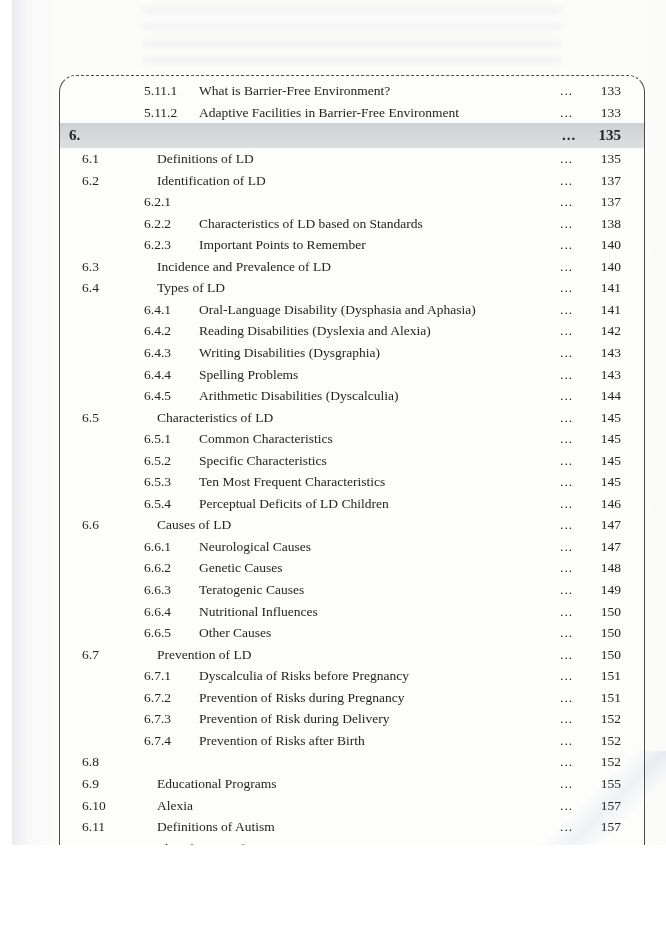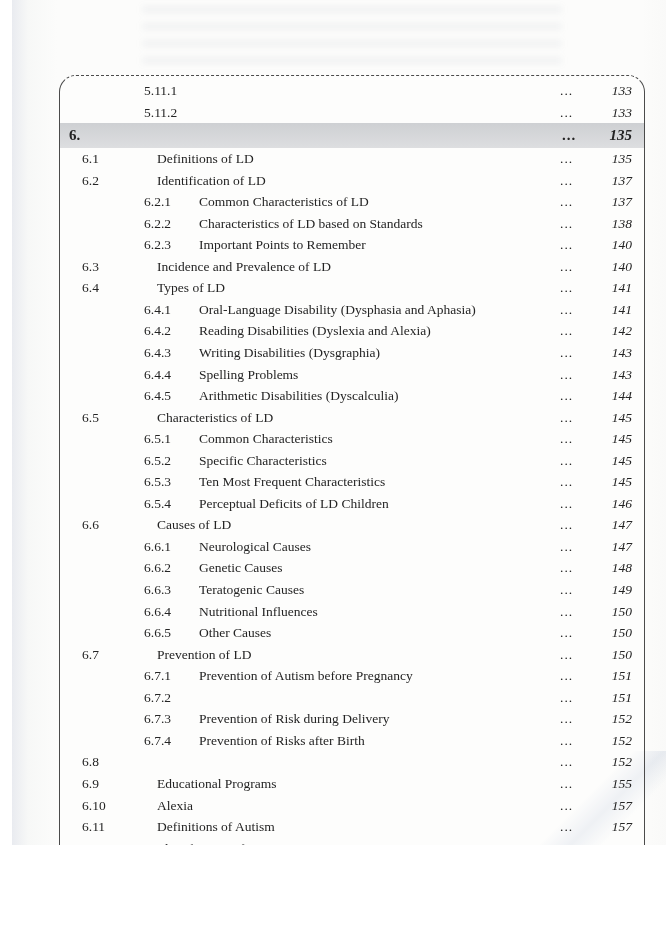--- a/index.html
+++ b/index.html
@@ -24,43 +24,45 @@
   }
   .row { position:relative; height:21.55px; }
   .row span { position:absolute; top:0; line-height:21.55px; font-size:13.5px; white-space:nowrap; }
   .lvl1 .num   { left:9px;  font-weight:bold; }
   .lvl1 .title { left:41px; font-weight:bold; }
   .lvl2 .num   { left:22px; }
   .lvl2 .title { left:97px; }
   .lvl3 .num   { left:84px; }
   .lvl3 .title { left:139px; }
   .dots { left:500px; letter-spacing:1px; }
-  .pg   { right:12px; width:46px; text-align:right;font-style:italic; }
+  .pg   { right:23px; width:46px; text-align:right; }
   .hdr  { height:25px; background:linear-gradient(#ced0d3,#dddee0); }
   .hdr span { line-height:25px; font-size:15px; font-weight:bold; }
   .hdr .dots { left:502px; }
   .folio { position:absolute; top:876px; left:0; right:0; text-align:center;
     font-size:12px; letter-spacing:0.5px; color:#2a2a2a;font-weight:bold; }
 </style>
 </head>
 <body>
 
 <div class="paper">
   <div class="bleed b1"></div>
   <div class="bleed b2"></div>
   <div class="curl"></div>
 
   <div class="toc-box" id="toc-box">
       <div class="row lvl3">
     <span class="num">5.11.1</span>
+    <span class="title">What is Barrier-Free Environment?</span>
     <span class="dots">...</span>
     <span class="pg">133</span>
   </div>
       <div class="row lvl3">
     <span class="num">5.11.2</span>
+    <span class="title">Adaptive Facilities in Barrier-Free Environment</span>
     <span class="dots">...</span>
     <span class="pg">133</span>
   </div>
       <div class="row lvl1 hdr">
     <span class="num">6.</span>
     <span class="dots">...</span>
     <span class="pg">135</span>
   </div>
       <div class="row lvl2">
     <span class="num">6.1</span>
@@ -69,21 +71,20 @@
     <span class="pg">135</span>
   </div>
       <div class="row lvl2">
     <span class="num">6.2</span>
     <span class="title">Identification of LD</span>
     <span class="dots">...</span>
     <span class="pg">137</span>
   </div>
       <div class="row lvl3">
     <span class="num">6.2.1</span>
-    <span class="title">Common Characteristics of LD</span>
     <span class="dots">...</span>
     <span class="pg">137</span>
   </div>
       <div class="row lvl3">
     <span class="num">6.2.2</span>
     <span class="title">Characteristics of LD based on Standards</span>
     <span class="dots">...</span>
     <span class="pg">138</span>
   </div>
       <div class="row lvl3">
@@ -201,26 +202,27 @@
     <span class="pg">150</span>
   </div>
       <div class="row lvl2">
     <span class="num">6.7</span>
     <span class="title">Prevention of LD</span>
     <span class="dots">...</span>
     <span class="pg">150</span>
   </div>
       <div class="row lvl3">
     <span class="num">6.7.1</span>
-    <span class="title">Prevention of Autism before Pregnancy</span>
+    <span class="title">Dyscalculia of Risks before Pregnancy</span>
     <span class="dots">...</span>
     <span class="pg">151</span>
   </div>
       <div class="row lvl3">
     <span class="num">6.7.2</span>
+    <span class="title">Prevention of Risks during Pregnancy</span>
     <span class="dots">...</span>
     <span class="pg">151</span>
   </div>
       <div class="row lvl3">
     <span class="num">6.7.3</span>
     <span class="title">Prevention of Risk during Delivery</span>
     <span class="dots">...</span>
     <span class="pg">152</span>
   </div>
       <div class="row lvl3">

